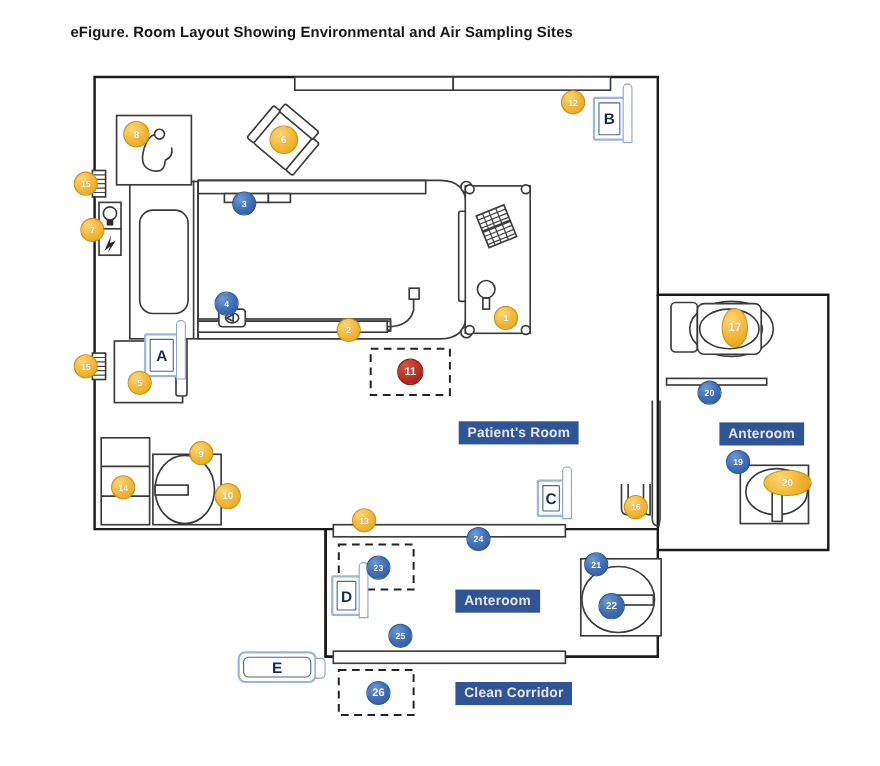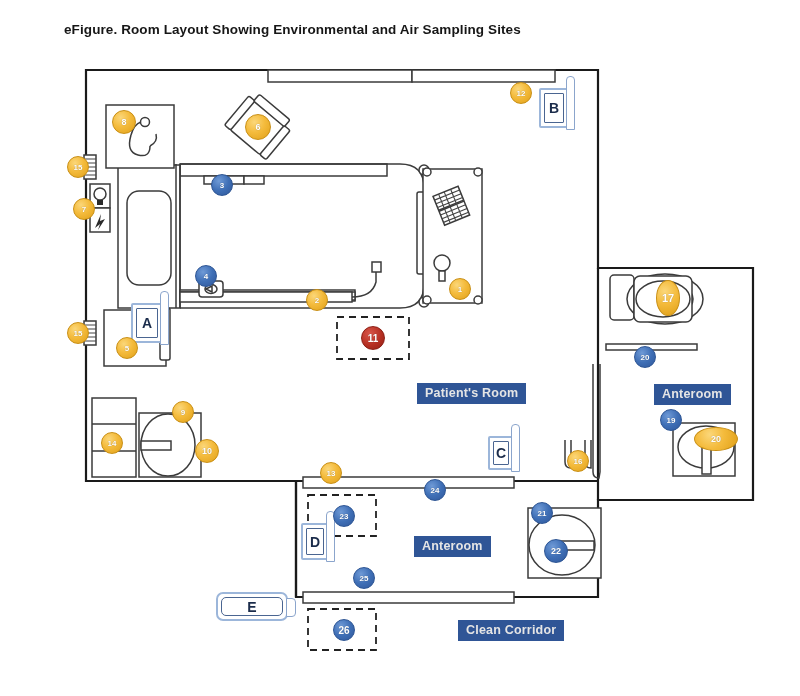--- a/index.html
+++ b/index.html
@@ -210,21 +210,21 @@
 
   <rect class="dash" x="308" y="609" width="68" height="41"></rect>
 
 </svg>
 </div>
 
 <div id="room-labels">
     <div class="roomlabel" style="left: 418px; top: 384px;">Patient's Room</div>
     <div class="roomlabel" style="left: 655px; top: 385px;">Anteroom</div>
     <div class="roomlabel" style="left: 415px; top: 537px;">Anteroom</div>
-    <div class="roomlabel" style="left: 415px; top: 621px; margin-left: 44px;">Clean Corridor</div>
+    <div class="roomlabel" style="left: 415px; top: 621px;">Clean Corridor</div>
   </div>
 
 <div id="air-samplers">
     <div class="sampler" style="left: 131px; top: 303px; width: 32px; height: 40px;">
       <div class="inner">A</div>
     </div>
     <div class="ant" style="left: 160px; top: 291px; width: 7px; height: 52px; border-radius: 4px 4px 0px 0px;"></div>
     <div class="sampler" style="left: 539px; top: 88px; width: 30px; height: 40px;">
       <div class="inner">B</div>
     </div>

